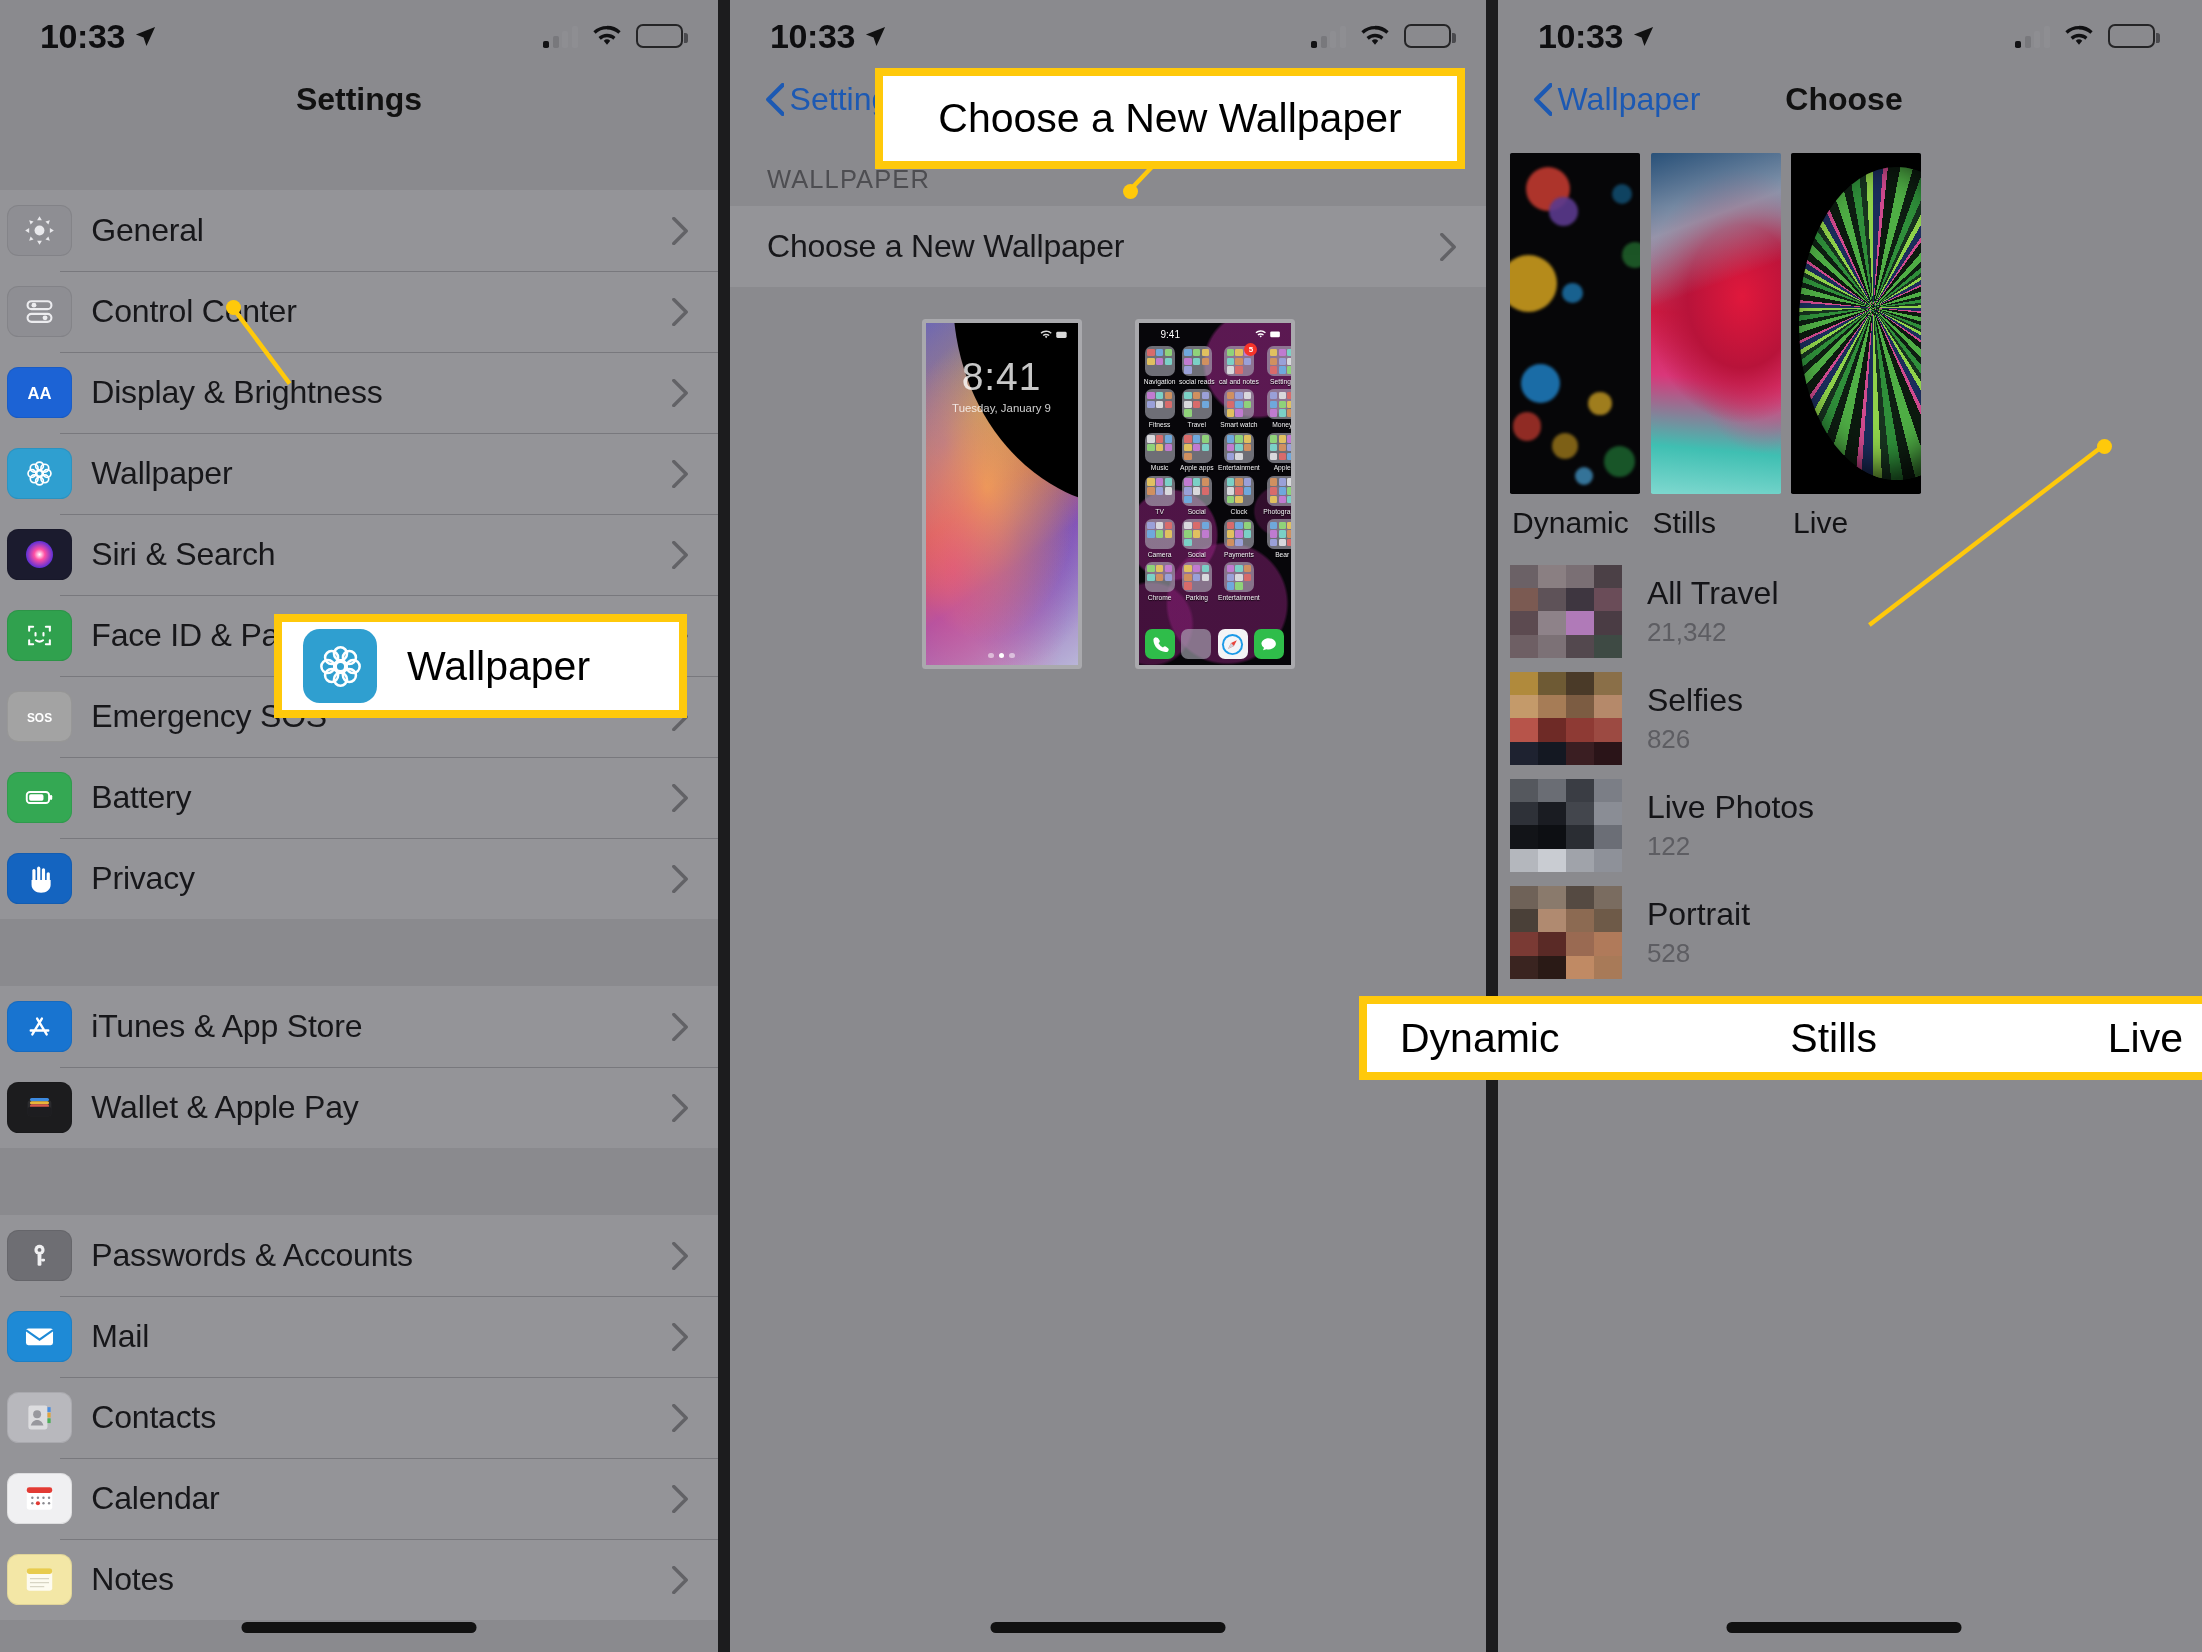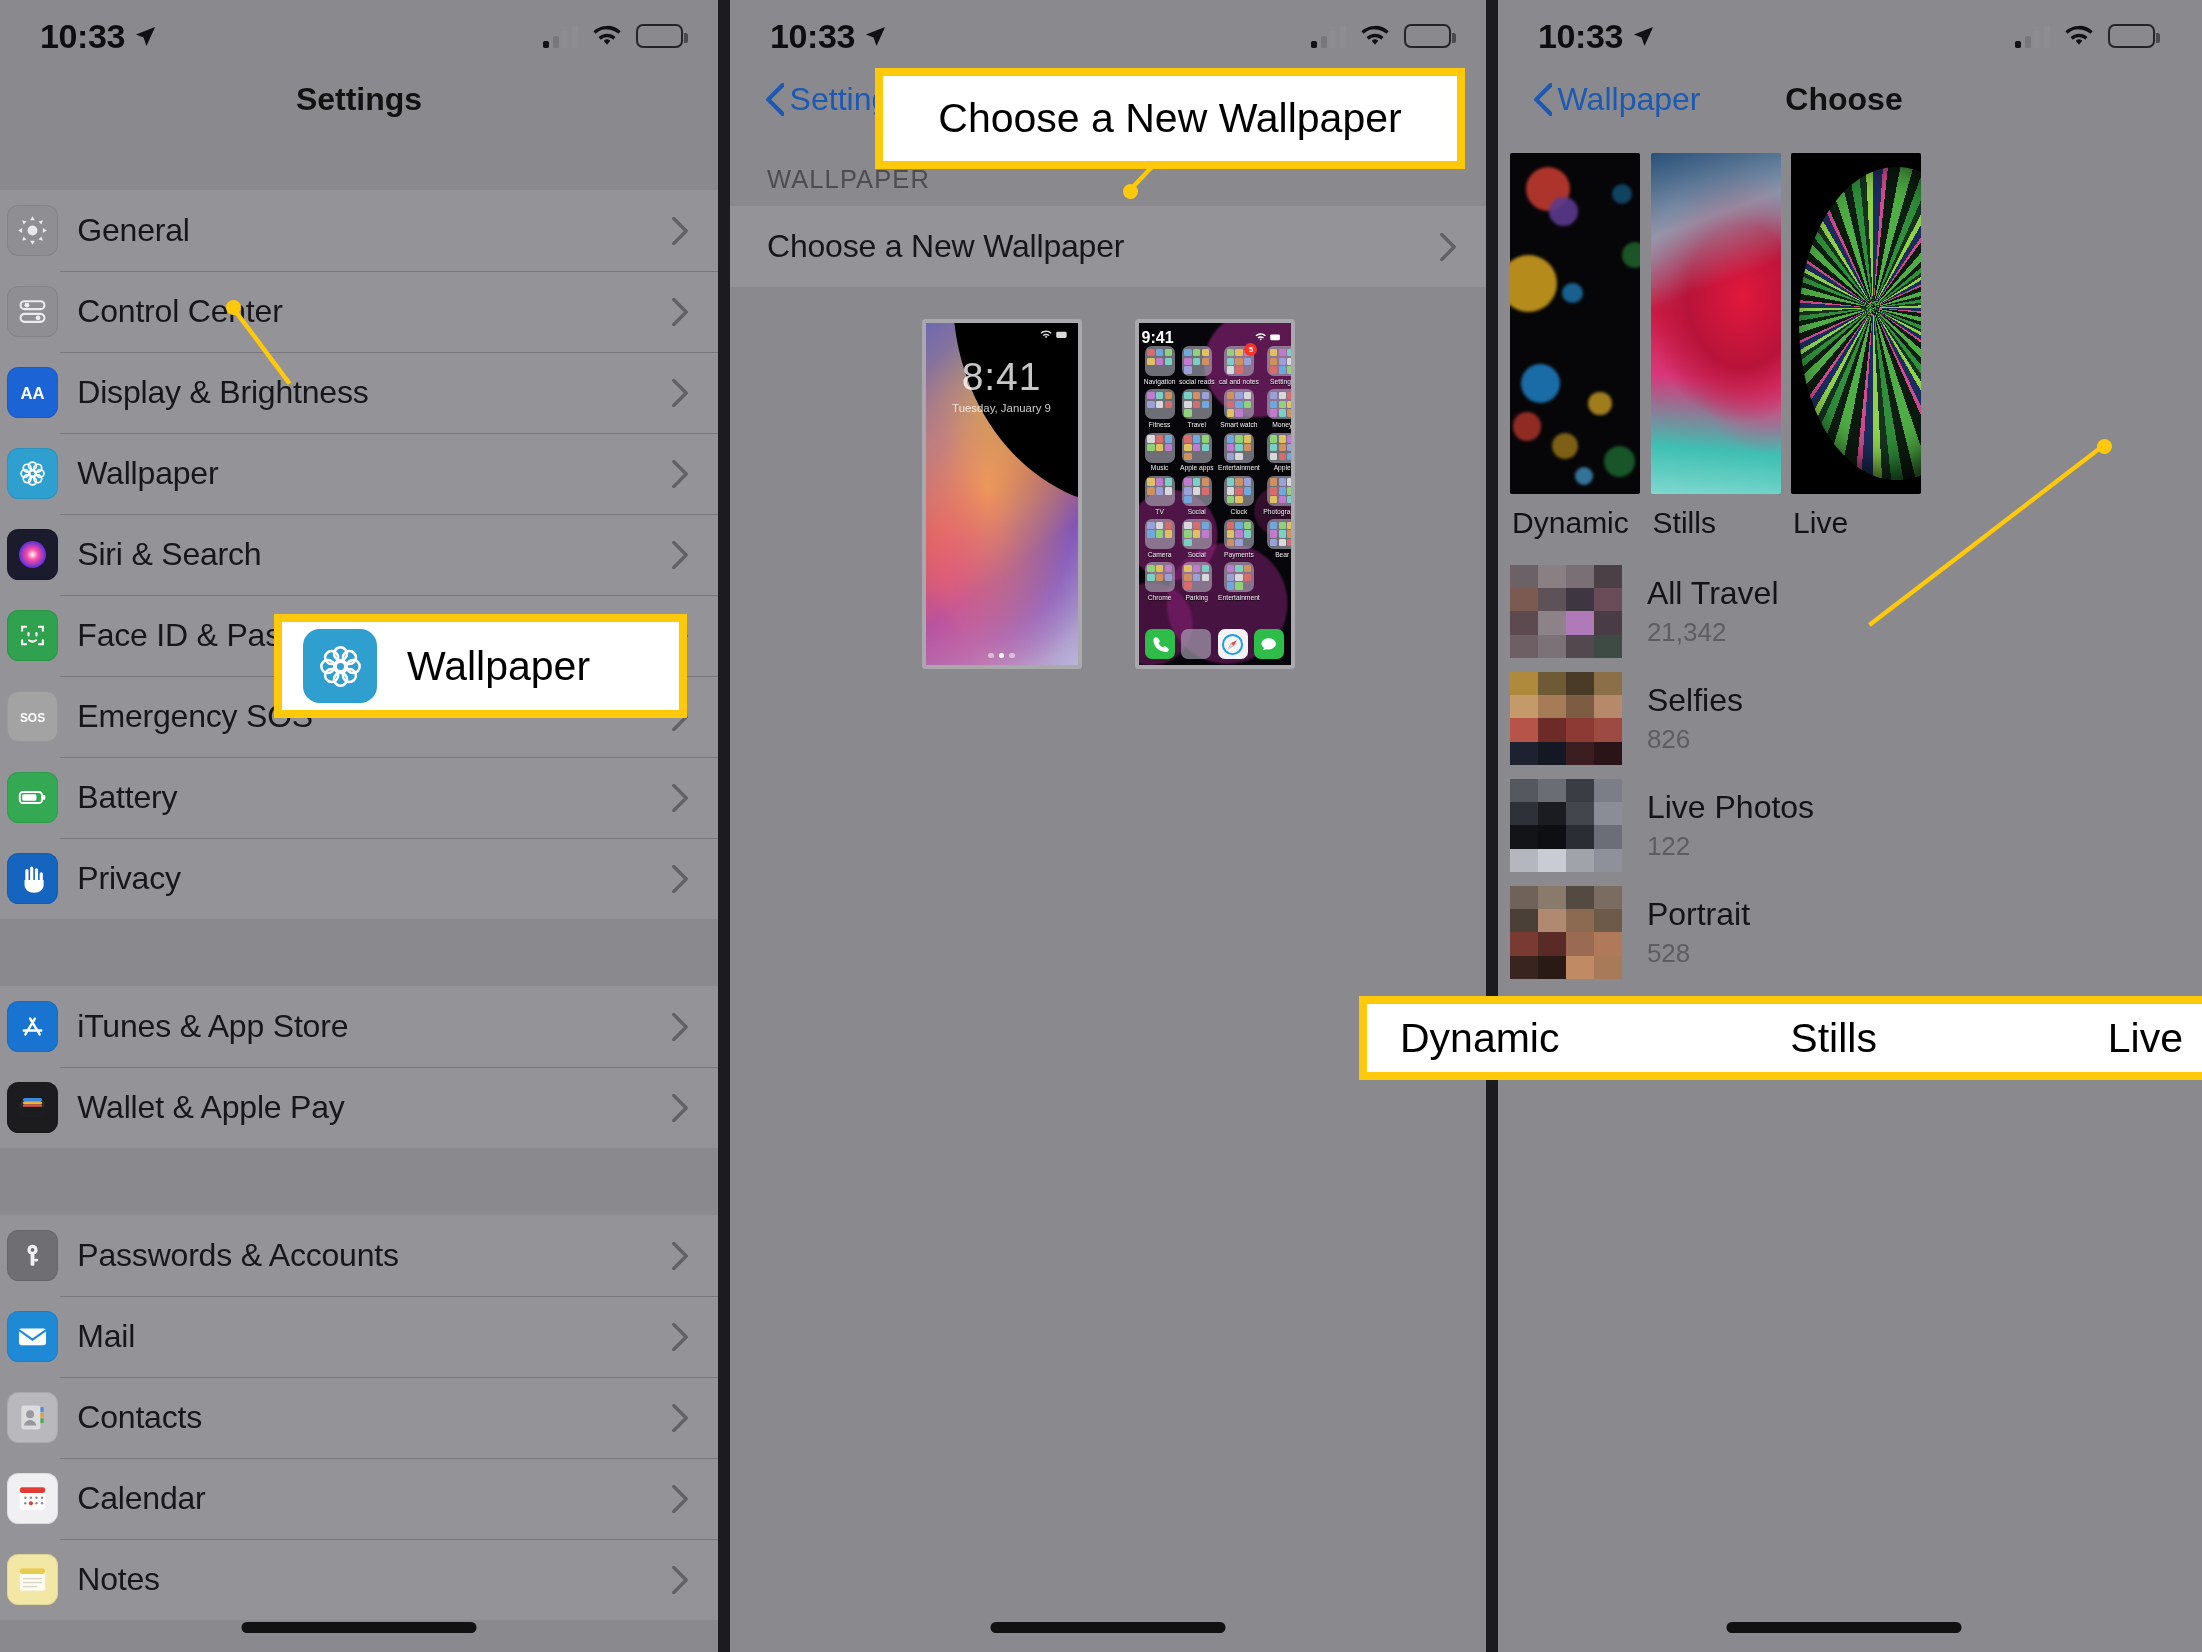--- a/index.html
+++ b/index.html
@@ -43,21 +43,21 @@
 
   
   .group-gap { height:51px; }
   .sec-hdr { font-size:25.5px; color:#4d4d51; letter-spacing:1.1px; padding:26px 0 12.3px 37px; }
 
   .list { background:rgba(172,172,176,0.30); }
   .row { display:flex; align-items:center; height:81px; padding-left:7px; position:relative; }
   .row + .row::before { content:""; position:absolute; left:60px; right:0; top:0;
                         height:0.9px; background:rgba(70,70,74,0.35); }
   .row-noicon { padding-left:37px; }
-  .appicon { width:51px; height:51px; border-radius:11.4px; margin-right:19.3px; flex:none;
+  .appicon { width:65px; height:51px; border-radius:11.4px; margin-right:19.3px; flex:none;
              position:relative; overflow:hidden; display:flex; align-items:center;
              justify-content:center; box-shadow:0 0 0 0.9px rgba(0,0,0,0.08) inset; }
   .appicon svg { width:35px; height:35px; display:block; }
   .row-label { font-size:32px; color:#17171a; letter-spacing:-0.2px; }
   .chev-right { margin-left:auto; margin-right:30px; width:16px; height:28px; opacity:.55; }
 
   
   .spacer { height:67px; }
 
   
@@ -88,23 +88,23 @@
   .lock-dots i.on { background:#fff; }
 
   .home-bg { position:absolute; inset:0; background:#07060a;
     background-image:
       radial-gradient(circle at 78% 12%, rgba(160,40,140,.55) 0 16%, transparent 17%),
       radial-gradient(circle at 22% 62%, rgba(150,35,130,.5) 0 18%, transparent 19%),
       radial-gradient(circle at 58% 82%, rgba(150,35,130,.45) 0 20%, transparent 21%),
       radial-gradient(circle at 8% 88%, rgba(140,30,120,.45) 0 12%, transparent 13%),
       radial-gradient(circle at 92% 55%, rgba(130,30,110,.35) 0 10%, transparent 11%);
   }
-  .home-sb { position:absolute; top:5.3px; left:3px; right:8.8px; display:flex;
-             justify-content:space-between; align-items:center; color:#fff; font-size:16px;
-             font-weight:700; }
+  .home-sb { position:absolute; top:5.3px; left:22px; right:8.8px; display:flex;
+             justify-content:space-between; align-items:center; color:#fff; font-size:10px;
+             font-weight:400; }
   .home-sb svg { width:11.4px; height:8.8px; fill:#fff; }
   .home-sb .r { display:flex; gap:4.4px; align-items:center; }
   .home-grid { position:absolute; top:23px; left:5.3px; right:5.3px;
                display:grid; grid-template-columns:repeat(4,1fr); gap:4.4px 3.5px; }
   .hi { display:flex; flex-direction:column; align-items:center; gap:1.8px; }
   .hi-sq { width:30px; height:30px; border-radius:7px; background:rgba(175,175,185,.62);
            display:grid; grid-template-columns:repeat(3,1fr); gap:1.3px; padding:2.6px;
            position:relative; }
   .hi-sq s { display:block; border-radius:1.3px; background:#b9bcc4; }
   .hi-lbl { font-size:6.7px; color:#f2f2f4; text-shadow:0 0.9px 0.9px rgba(0,0,0,.9);

